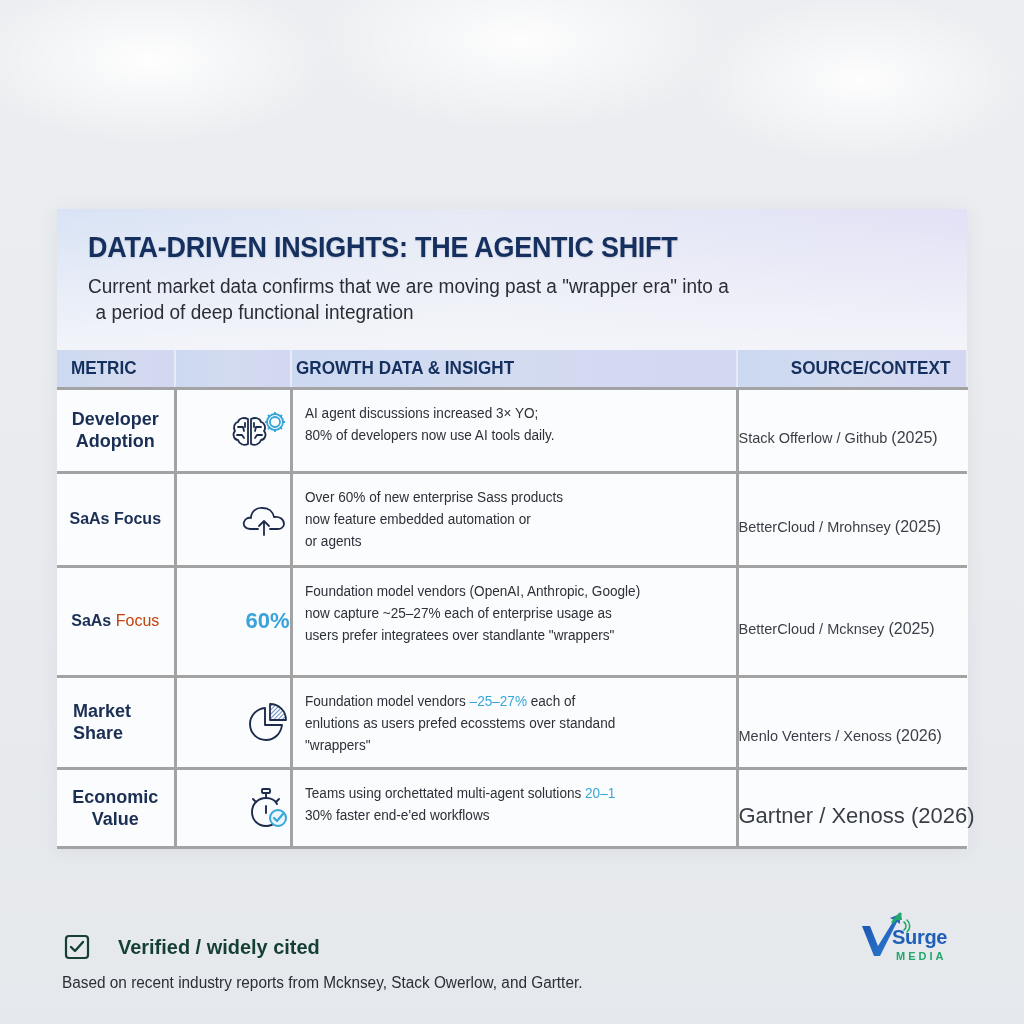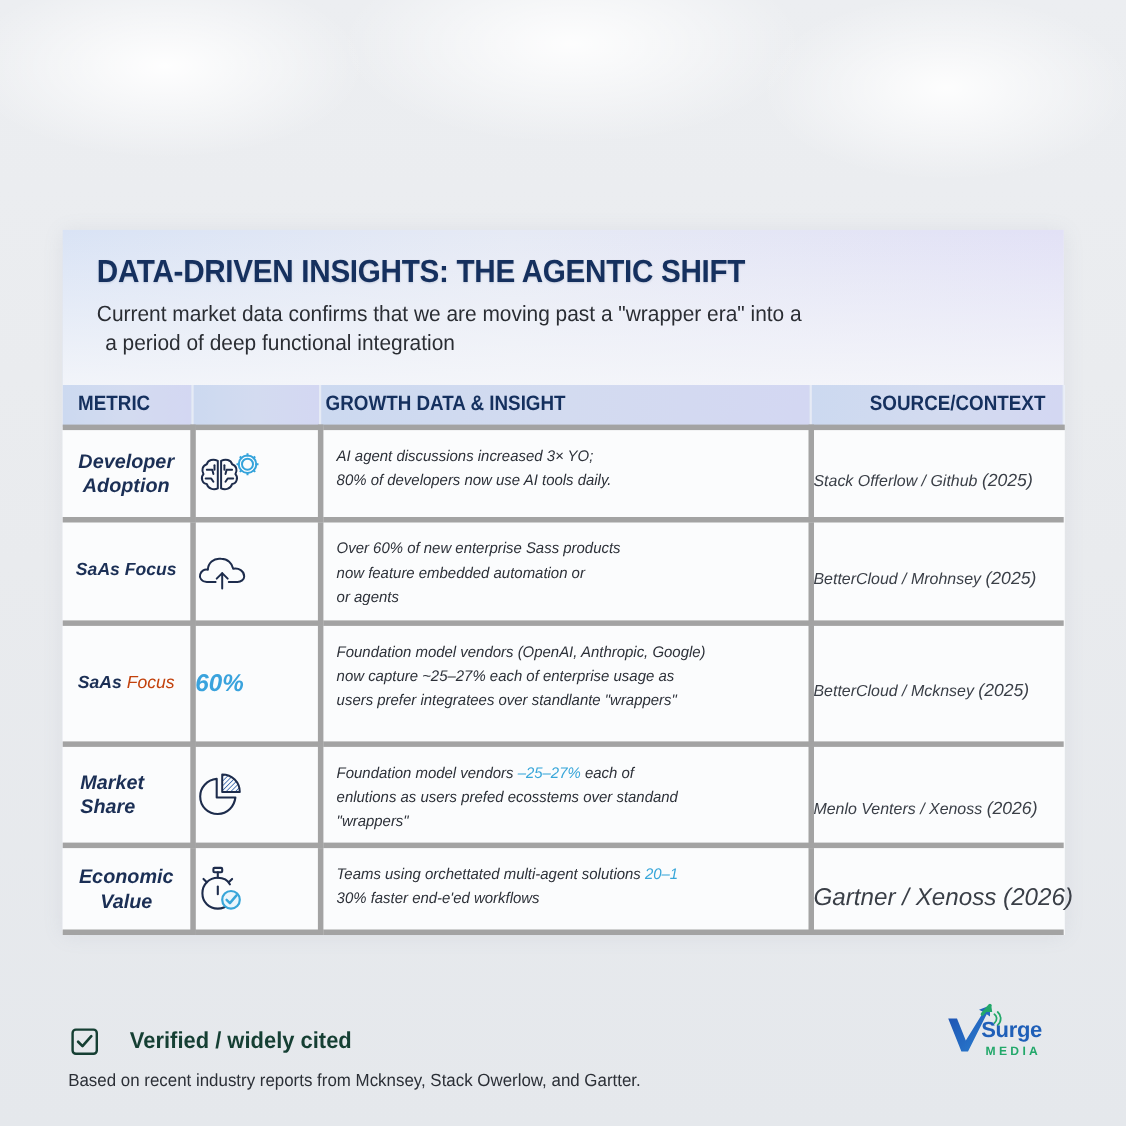--- a/index.html
+++ b/index.html
@@ -51,38 +51,37 @@
       height: 38px; background: linear-gradient(90deg, #ccd9f0 0%, #d3dbf0 50%, #d3d7f2 100%);
       color: #15305e; font-weight: bold; font-size: 19px; text-align: left;
       border-right: 2px solid #e6ebf5; white-space: nowrap;
     }
     table.grid th span { display: inline-block; transform: scaleX(0.9); transform-origin: left center; }
     table.grid th.h1 { padding-left: 14px; }
     table.grid th.h3 { padding-left: 4px; }
     table.grid th.h4 { text-align: right; padding-right: 16px; }
     table.grid th.h4 span { transform-origin: right center; }
     table.grid td {
-      border: 5px solid #a3a3a3; vertical-align: middle;
+      border: 3px solid #a3a3a3; vertical-align: middle;
       background: #fbfcfd;
-      font-style: italic;
     }
     table.grid tr td:first-child { border-left: none; }
     table.grid tr td:last-child { border-right: none; }
     tr.r1 td { height: 84px; }
     tr.r2 td { height: 94px; }
     tr.r3 td { height: 110px; }
     tr.r4 td { height: 92px; }
     tr.r5 td { height: 79px; }
     td.metric {
       text-align: center; font-weight: bold; font-size: 18px; line-height: 22px;
       color: #1b2f55;
     }
     td.metric.small { font-size: 16px; }
     td.metric .light { color: #c2410c; font-weight: normal; }
-    td.iconcell { text-align: left; }
+    td.iconcell { text-align: right; }
     td.iconcell svg { display: inline-block; vertical-align: middle; }
     td.insight {
       padding-left: 12px; padding-right: 8px; font-size: 14px; line-height: 22px; color: #2c3038;
     }
     td.insight .txt { display: block; transform: scaleX(0.97); transform-origin: left center; white-space: pre-line; }
     td.insight.top { vertical-align: top; padding-top: 12px; }
     td.source {
       font-size: 14.5px; color: #3a3f47; vertical-align: top; padding-top: 16px;
       white-space: nowrap;
     }

